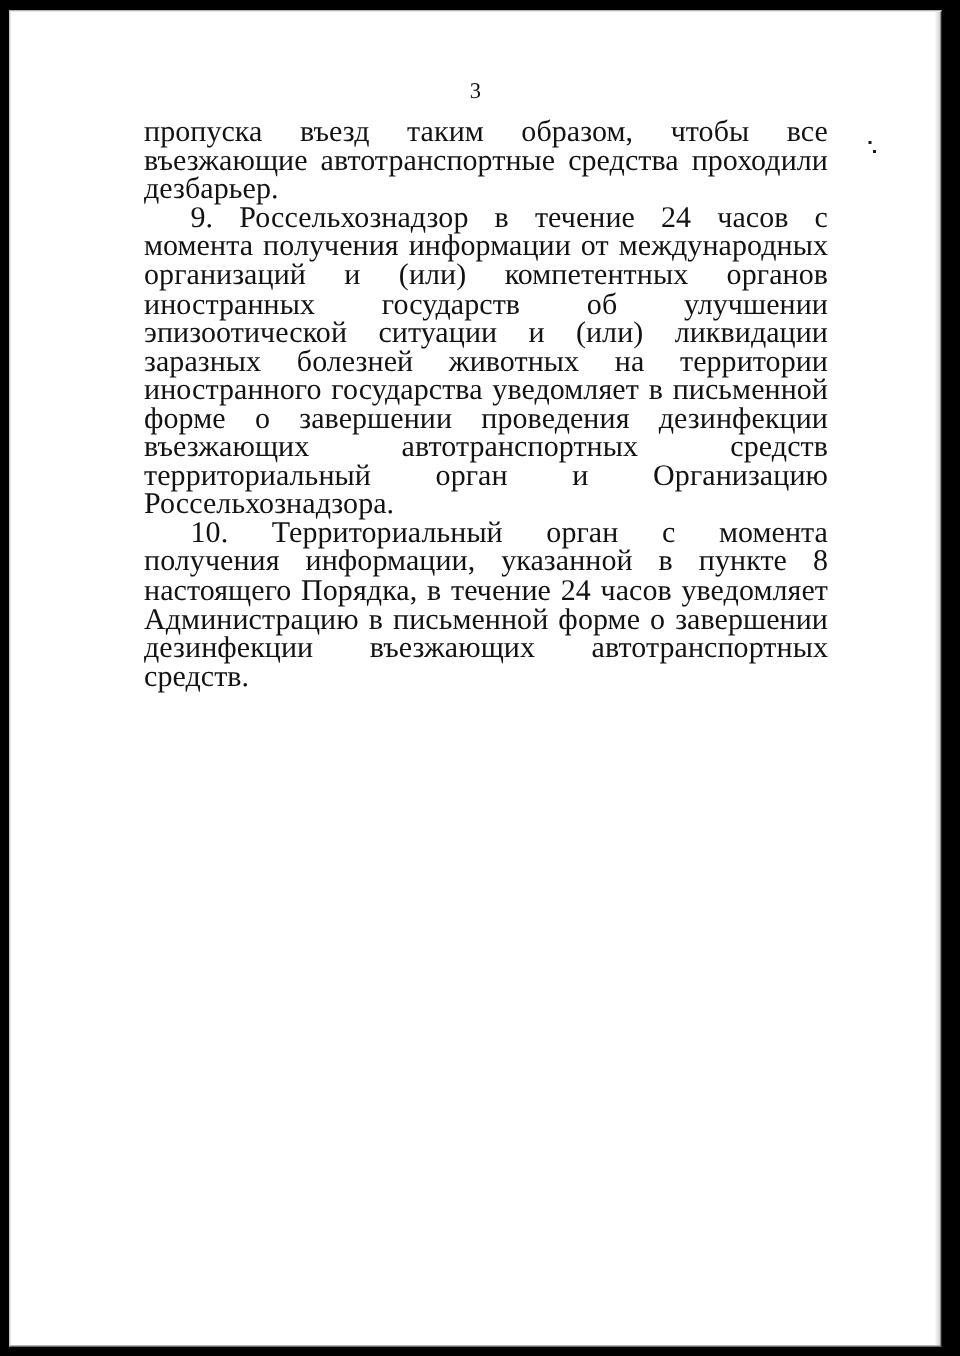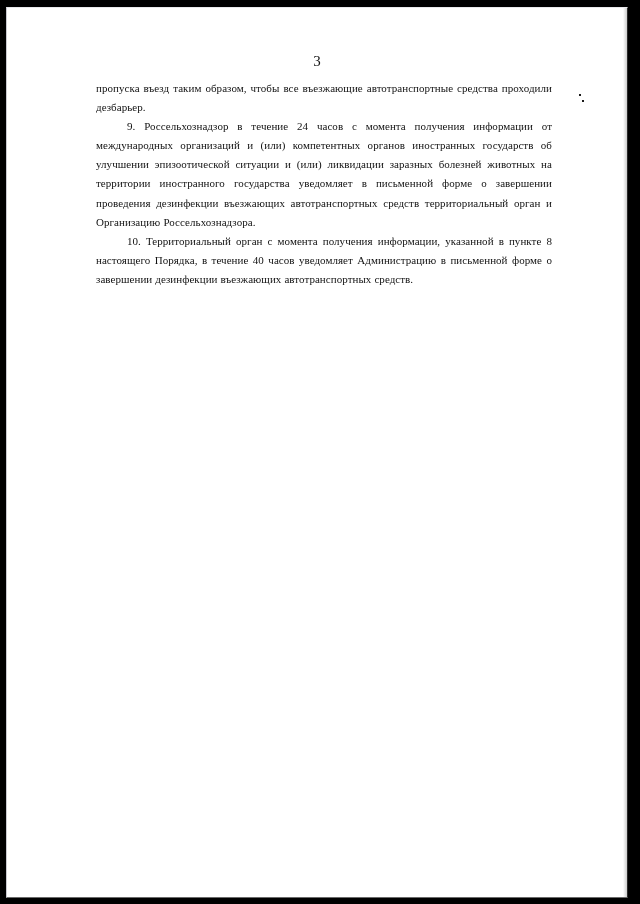--- a/index.html
+++ b/index.html
@@ -64,21 +64,21 @@
 
   .text-body {
     position: absolute;
     left: 89px;
     top: 71px;
     width: 456px;
   }
 
   p.para {
     margin: 0;
-    font-size: 11px;
+    font-size: 20px;
     line-height: 19.1px;
     color: #121212;
     text-align: justify;
     text-justify: inter-word;
     letter-spacing: 0.05px;
     word-spacing: 0.2px;
   }
 
   p.para.indent {
     text-indent: 31px;
@@ -96,21 +96,21 @@
 <body>
 
 <div class="scan-backdrop">
   <div class="page-sheet">
 
     <div class="page-number">3</div>
 
     <div class="text-body">
       <p class="para">пропуска въезд таким образом, чтобы все въезжающие автотранспортные средства проходили дезбарьер.</p>
       <p class="para indent">9. Россельхознадзор в течение 24 часов с момента получения информации от международных организаций и (или) компетентных органов иностранных государств об улучшении эпизоотической ситуации и (или) ликвидации заразных болезней животных на территории иностранного государства уведомляет в письменной форме о завершении проведения дезинфекции въезжающих автотранспортных средств территориальный орган и Организацию Россельхознадзора.</p>
-      <p class="para indent">10. Территориальный орган с момента получения информации, указанной в пункте 8 настоящего Порядка, в течение 40 часов уведомляет Администрацию в письменной форме о завершении дезинфекции въезжающих автотранспортных средств.</p>
+      <p class="para indent">10. Территориальный орган с момента получения информации, указанной в пункте 8 настоящего Порядка, в течение 24 часов уведомляет Администрацию в письменной форме о завершении дезинфекции въезжающих автотранспортных средств.</p>
     </div>
 
     <div class="speck speck-a"></div>
     <div class="speck speck-b"></div>
 
     <div class="scan-edge-shade"></div>
   </div>
 </div>
 
 </body></html>

